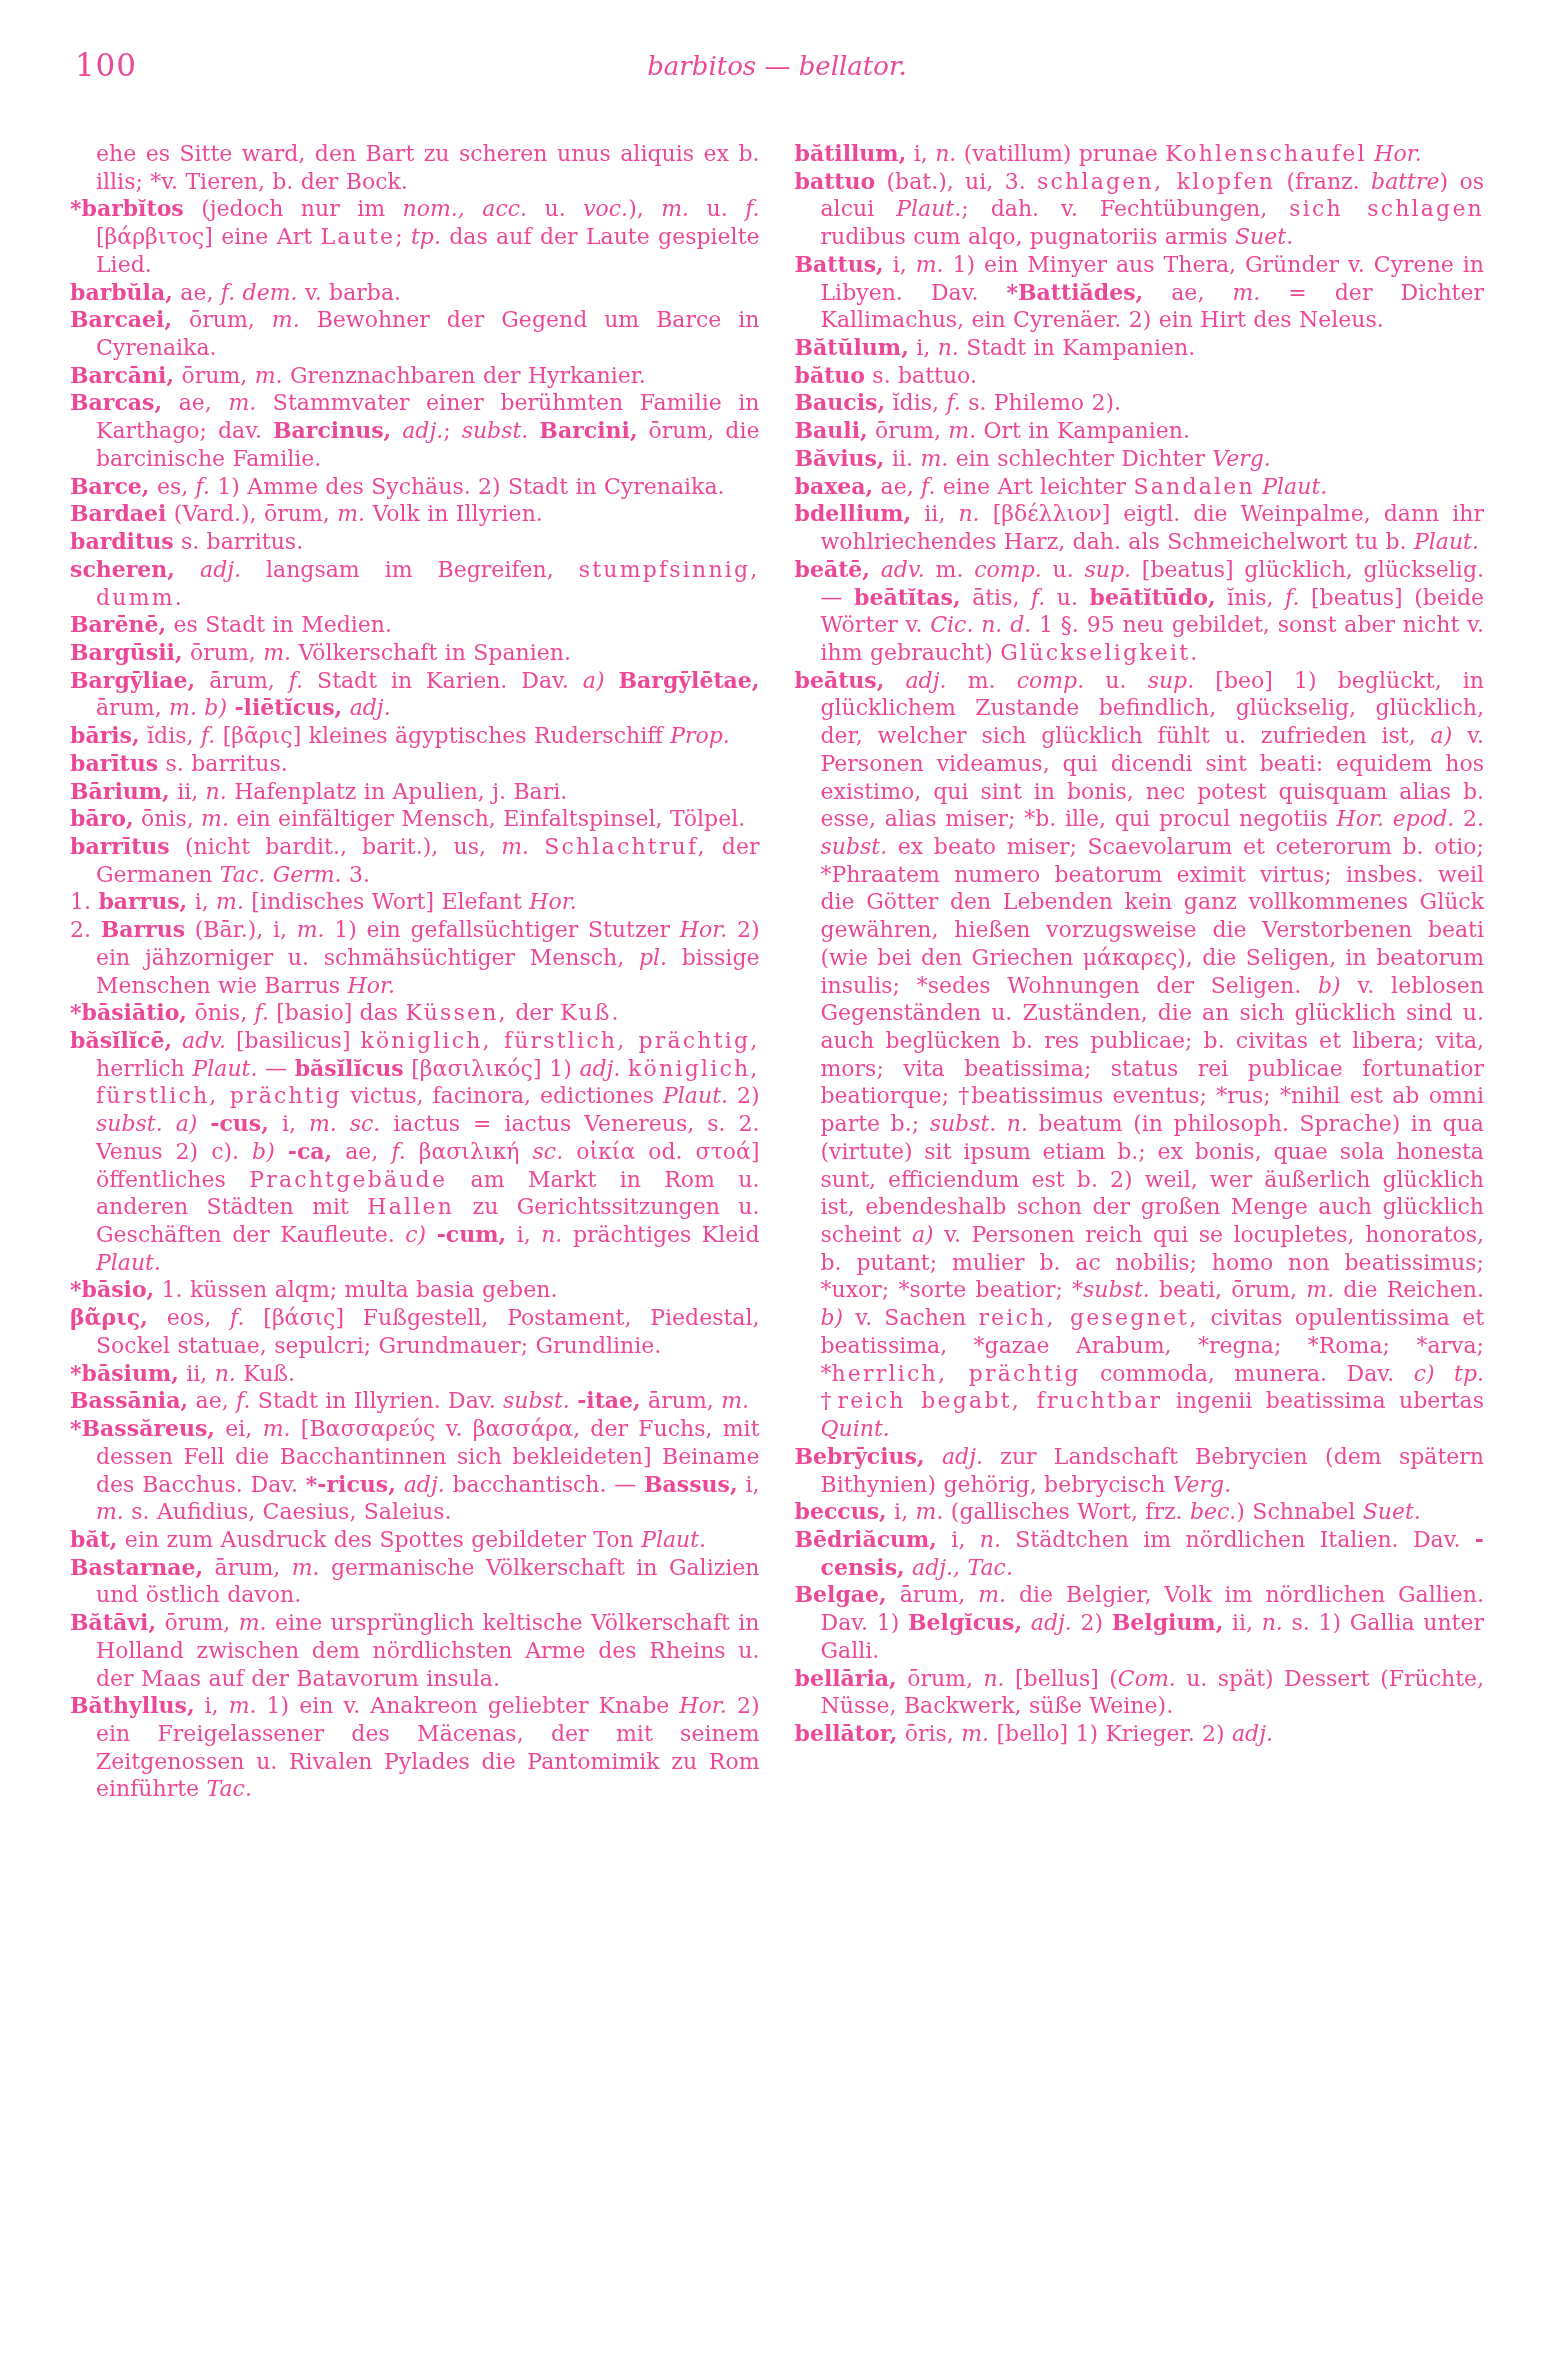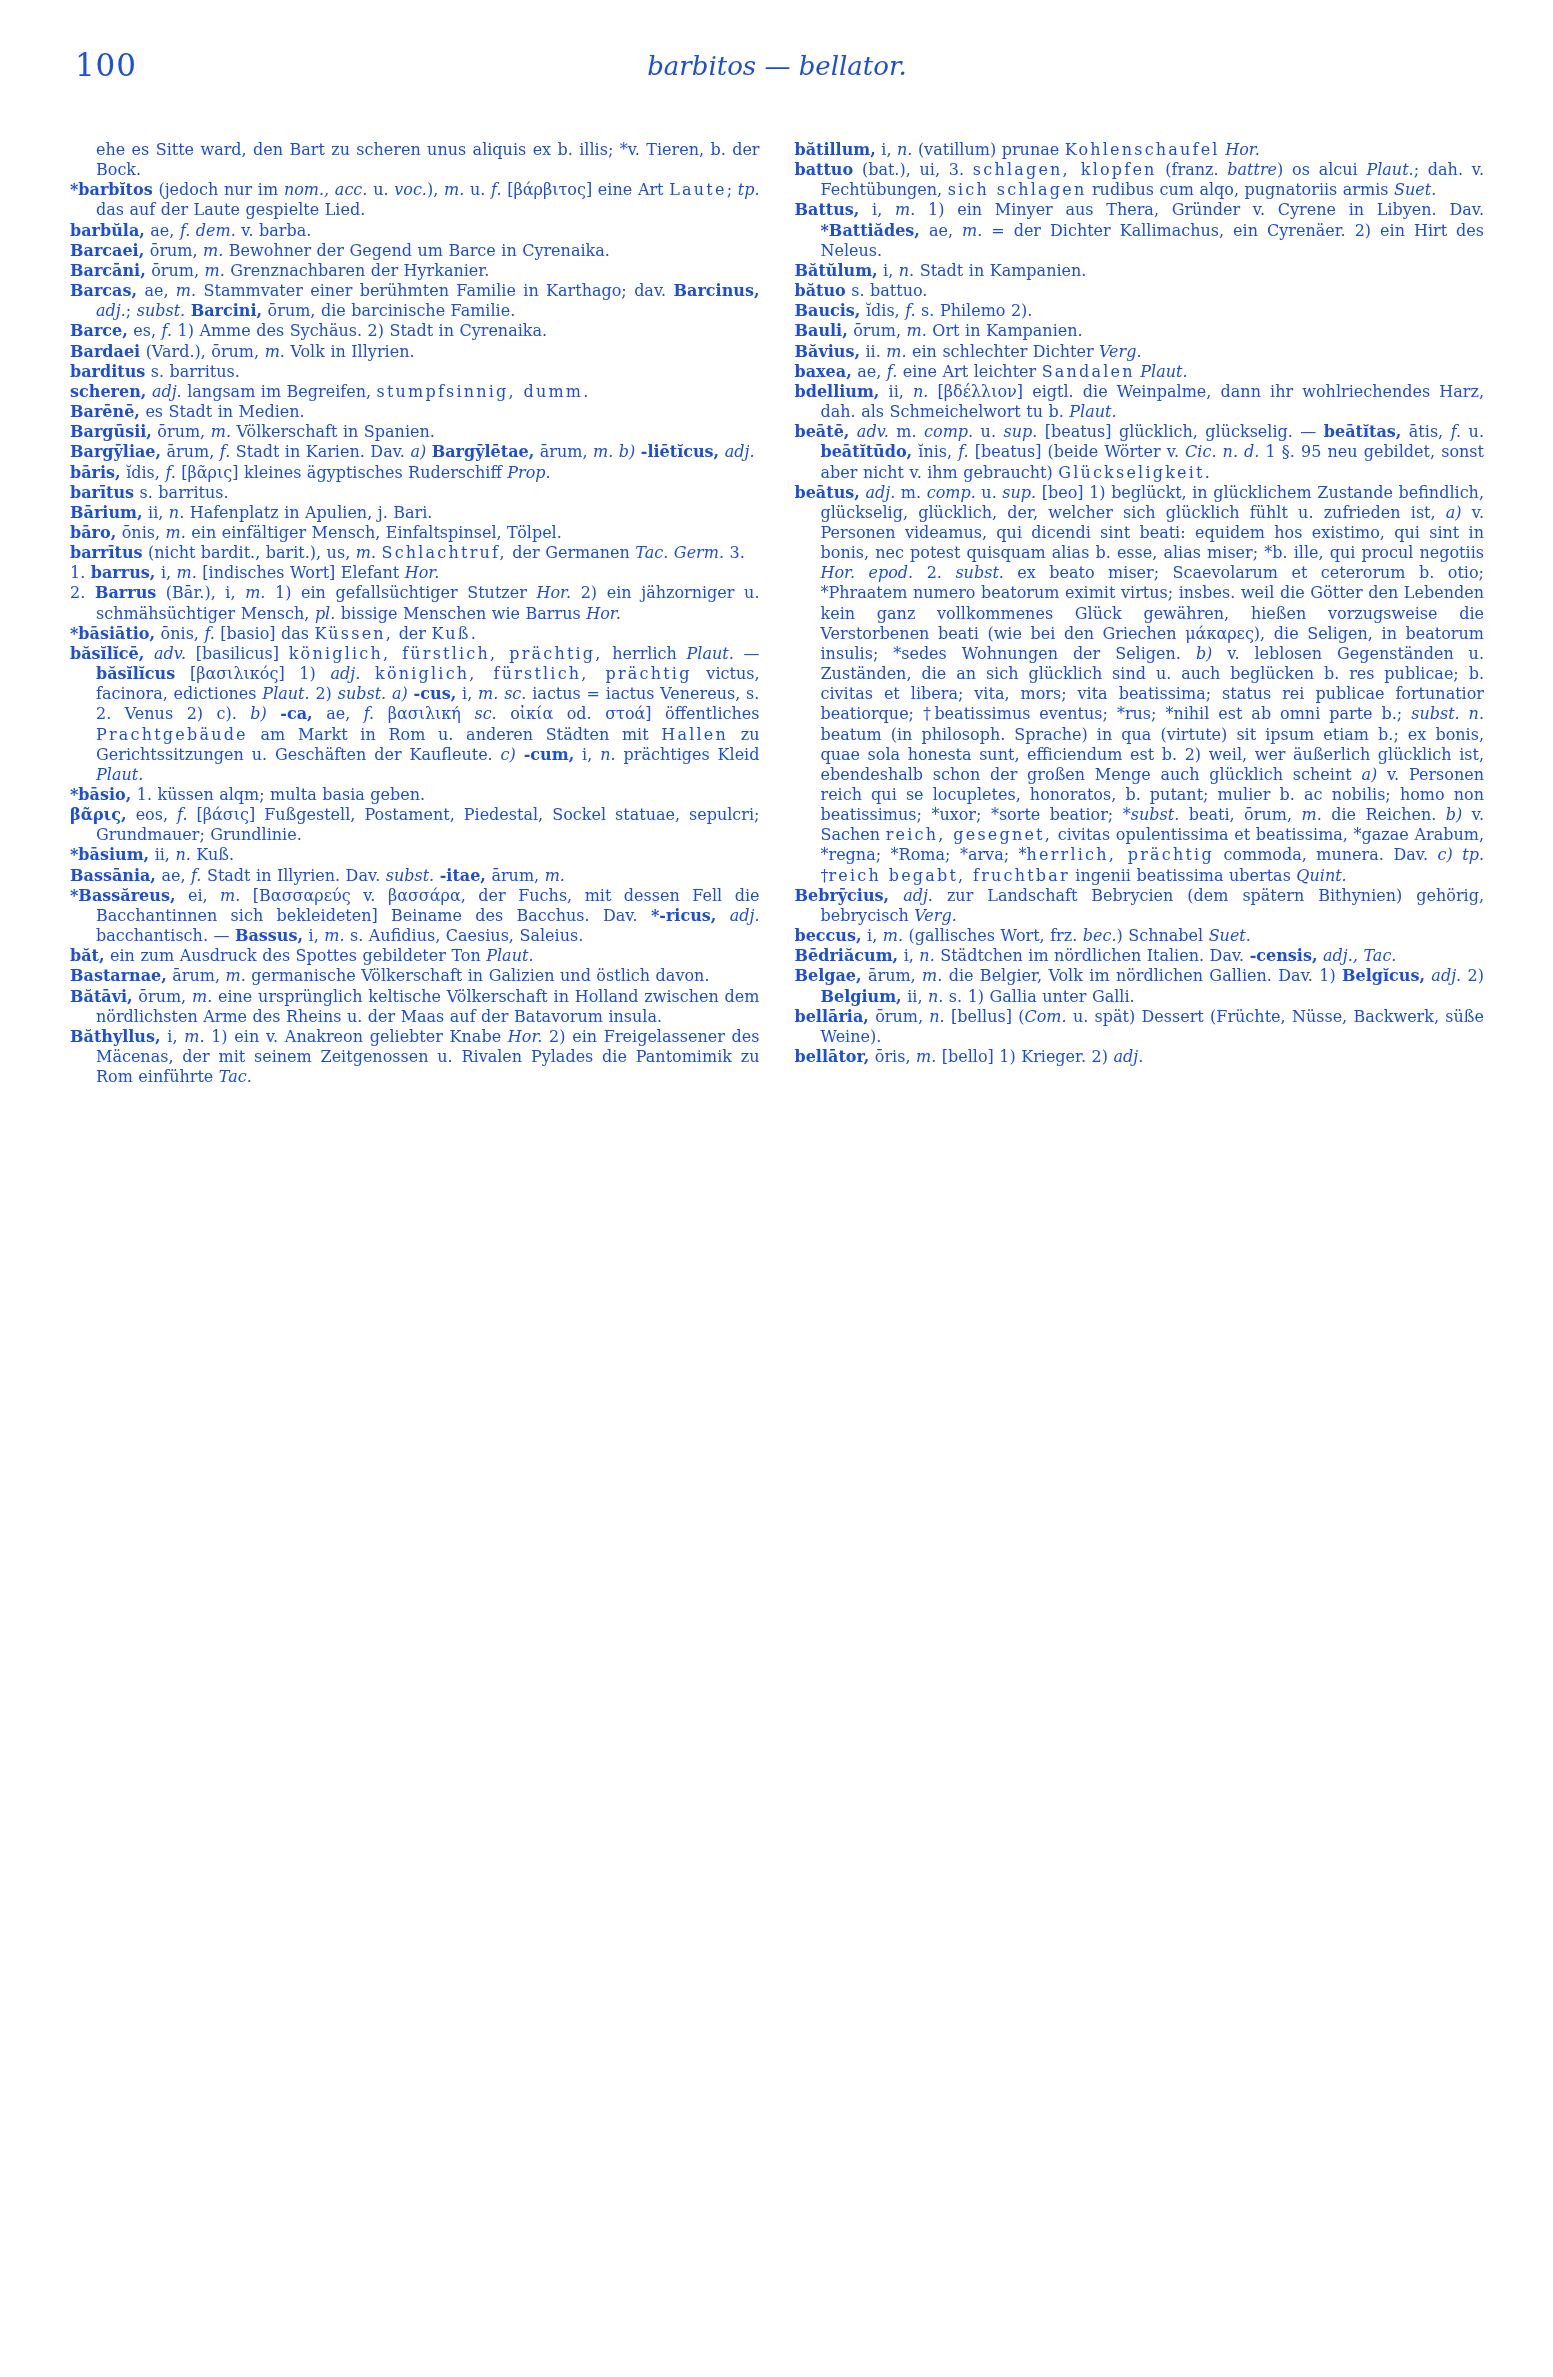--- a/index.html
+++ b/index.html
@@ -1,39 +1,39 @@
 <!DOCTYPE html>
 <html lang="de" style="font-size:14px"><head>
 <meta charset="utf-8">
 <style>
   html,body{margin:0;padding:0;background:#ffffff;}
   .page{
     position:relative;
     width:1554px;height:2377px;
-    background:#ffffff;color:#1d4ed8;
+    background:#ffffff;color:#ec4899;
     font-family:"DejaVu Serif","Liberation Serif",serif;
     overflow:hidden;
   }
   .page-number{
     position:absolute;left:75px;top:47px;
     font-size:31px;letter-spacing:0.9px;
   }
   .running-title{
     position:absolute;left:0;right:0;top:51px;
     text-align:center;font-size:26px;font-style:italic;
   }
   .columns{
     position:absolute;top:140px;left:70px;right:70px;bottom:35px;
     display:flex;gap:35px;
     overflow:hidden;
   }
   .column{flex:1 1 0;min-width:0;}
   p.entry{
     margin:0;
-    font-size:16px;line-height:1.26;
+    font-size:22px;line-height:1.26;
     text-align:justify;
     padding-left:26px;text-indent:-26px;
     word-spacing:0.4px;
   }
   p.entry.cont{text-indent:0;}
   .seg-b{font-weight:bold;}
   .seg-i{font-style:italic;}
   .seg-s{letter-spacing:2.2px;margin-top:27px;}
 </style>
 </head>

